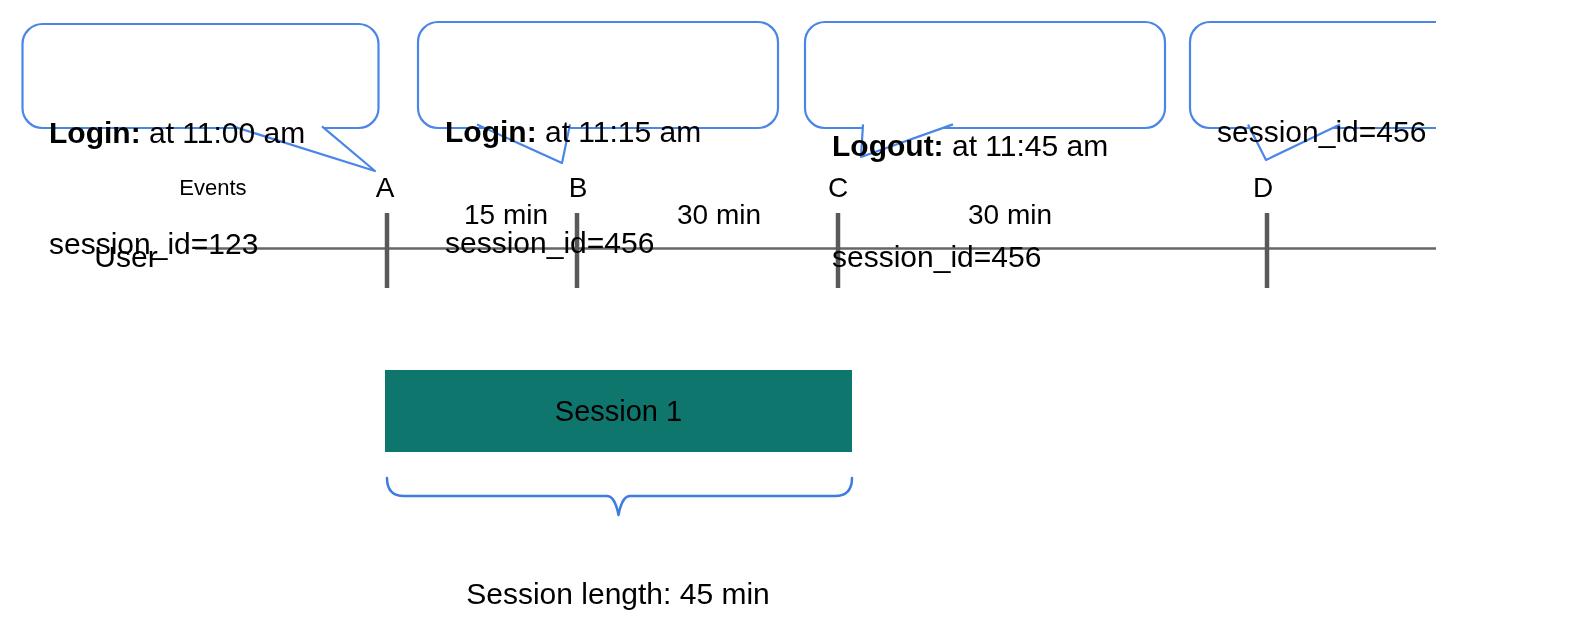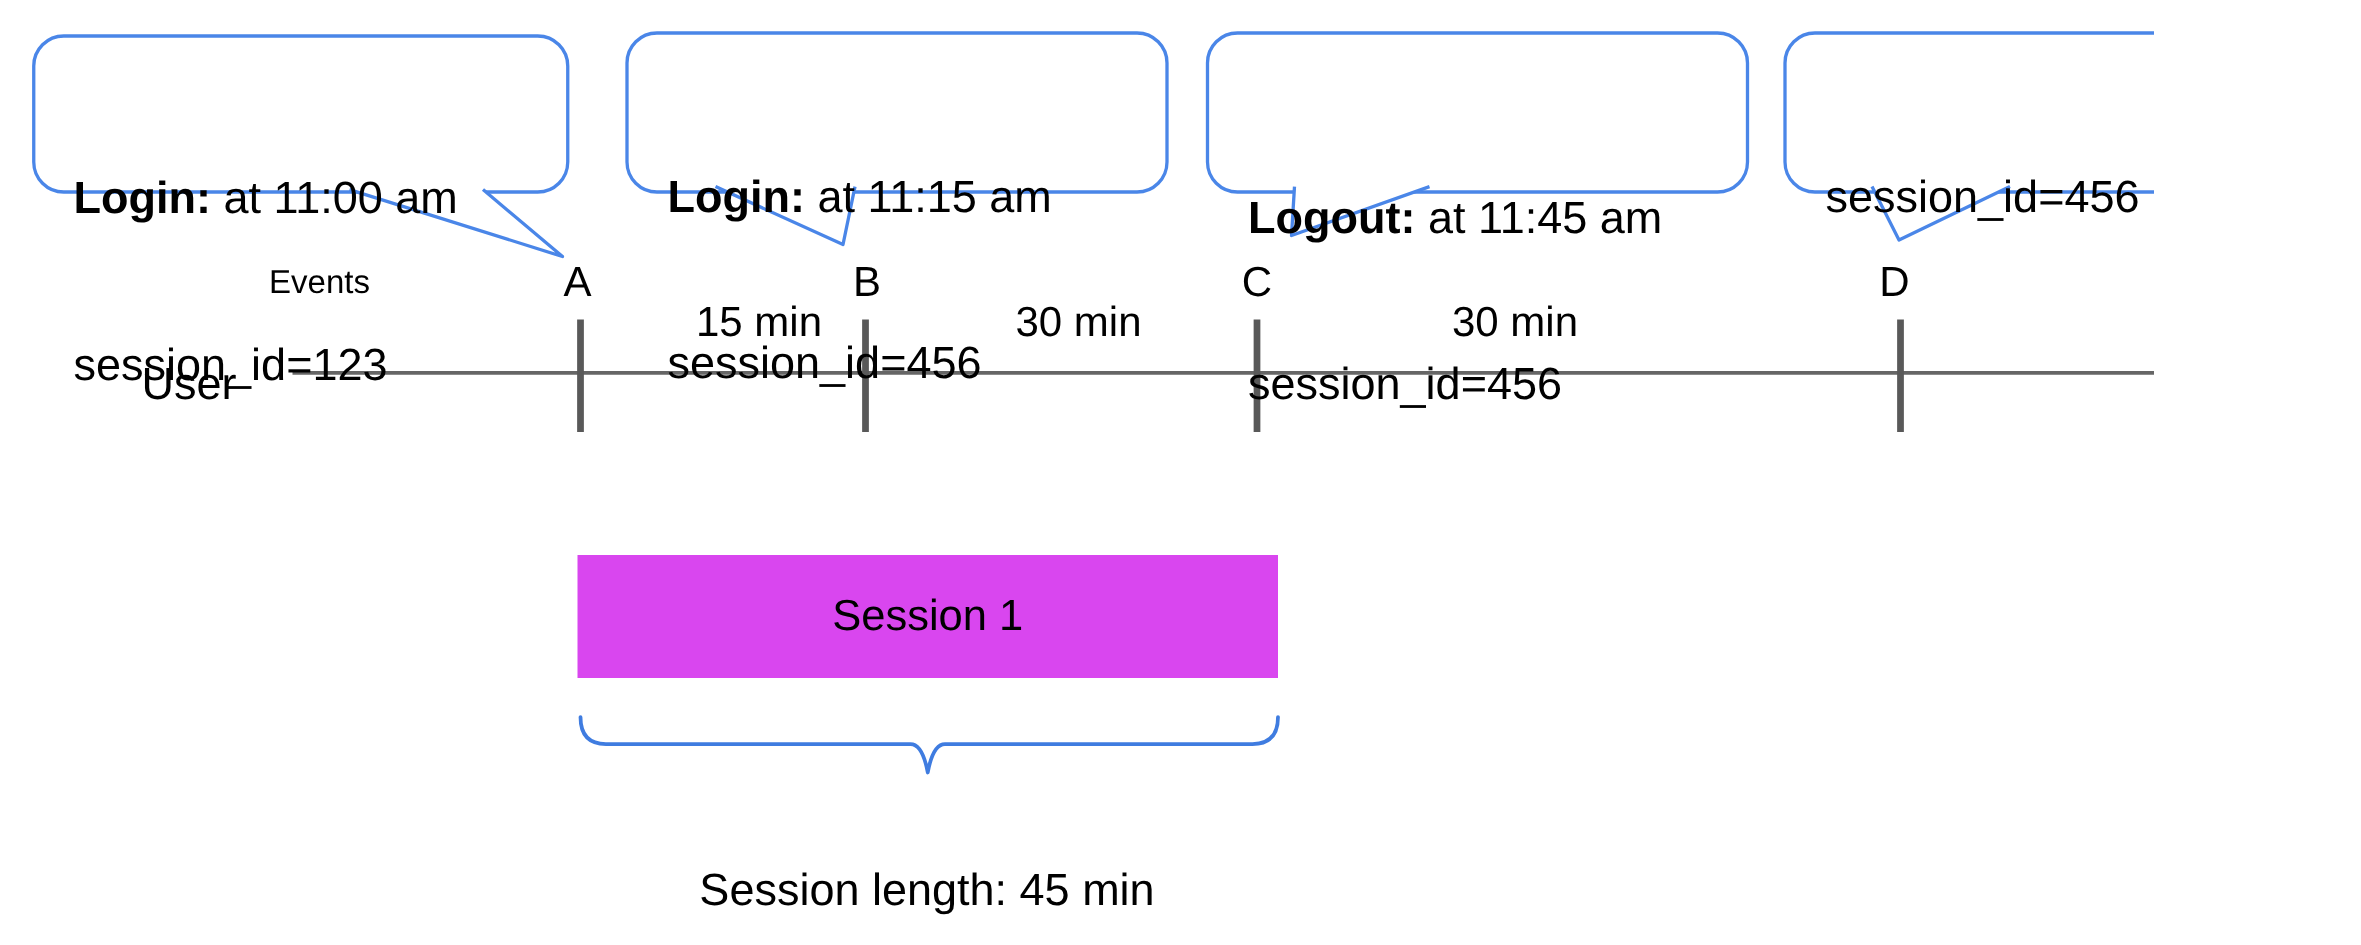--- a/index.html
+++ b/index.html
@@ -33,21 +33,21 @@
   }
   .events-lbl   { font-size: 22px; }
   .axis-lbl     { font-size: 30px; text-align: right; }
   .marker-lbl   { font-size: 28px; }
   .interval-lbl { font-size: 28px; }
   .caption-lbl  { font-size: 30px; }
   .session-box {
     position: absolute;
     left: 385px; top: 370px;
     width: 467px; height: 82px;
-    background: #d946ef;
+    background: #0f766e;
     display: flex;
     align-items: center;
     justify-content: center;
     font-size: 29px;
   }
 </style>
 </head>
 <body>
 
 <div class="stage">

